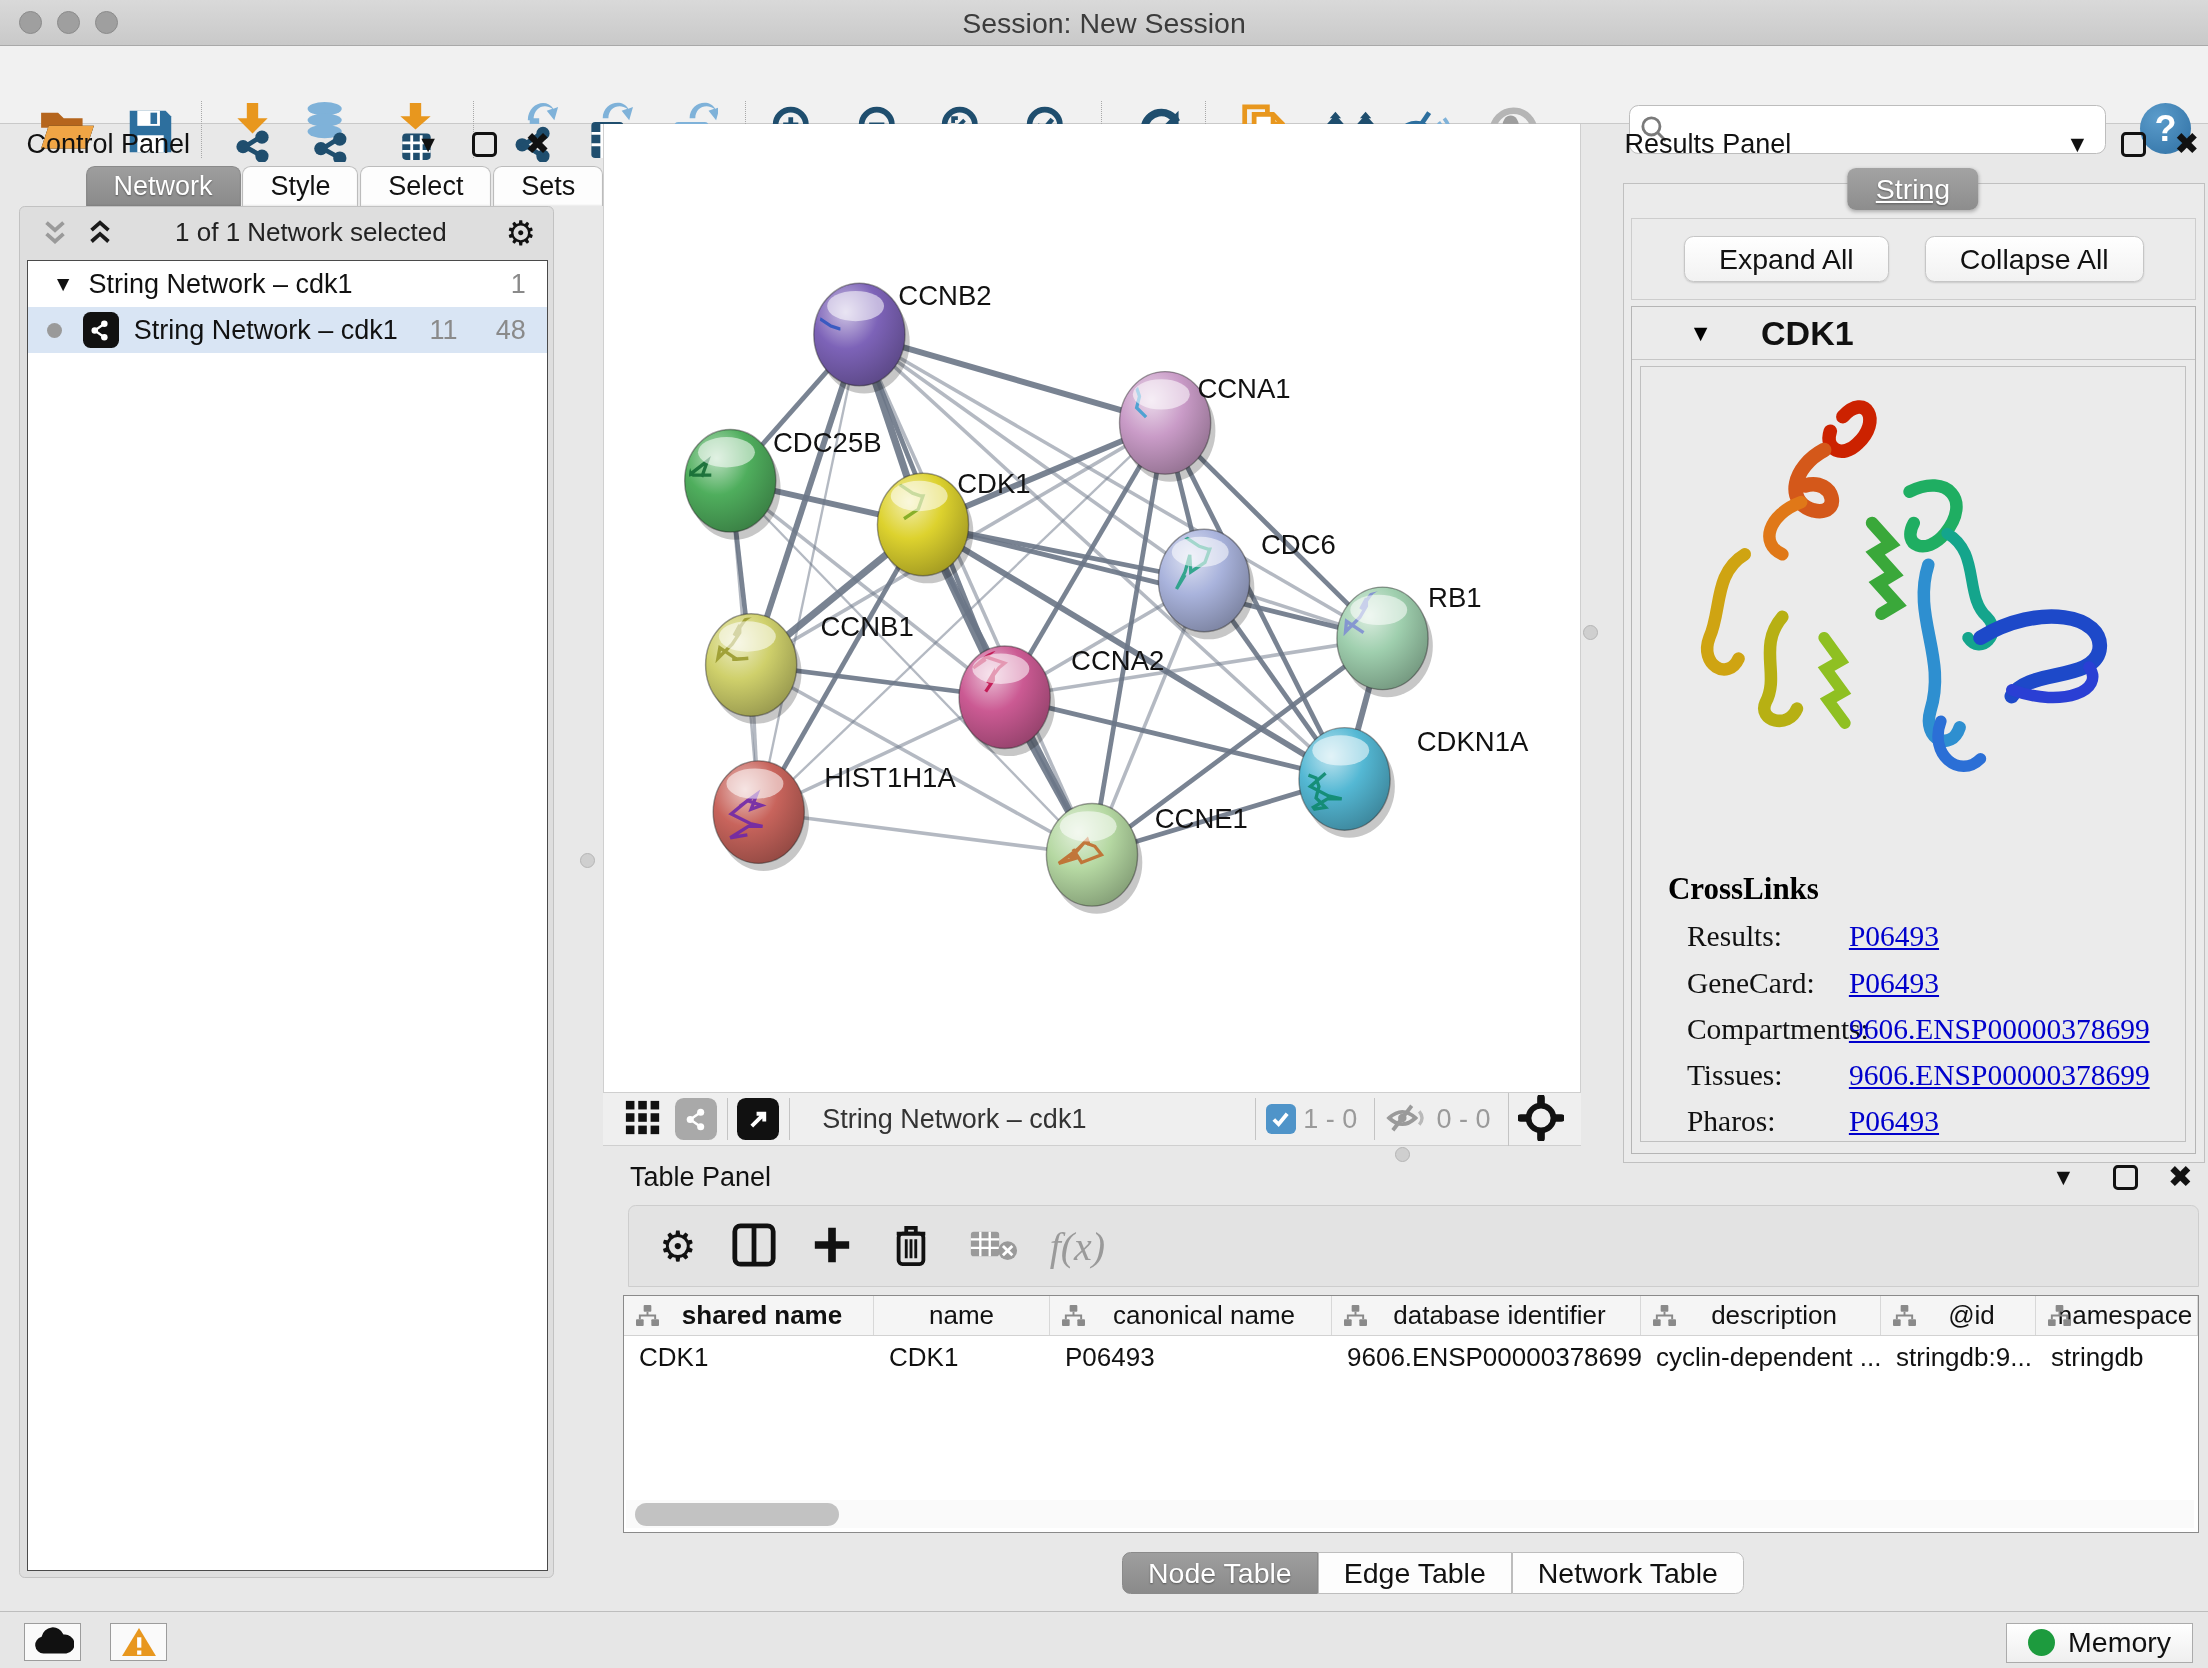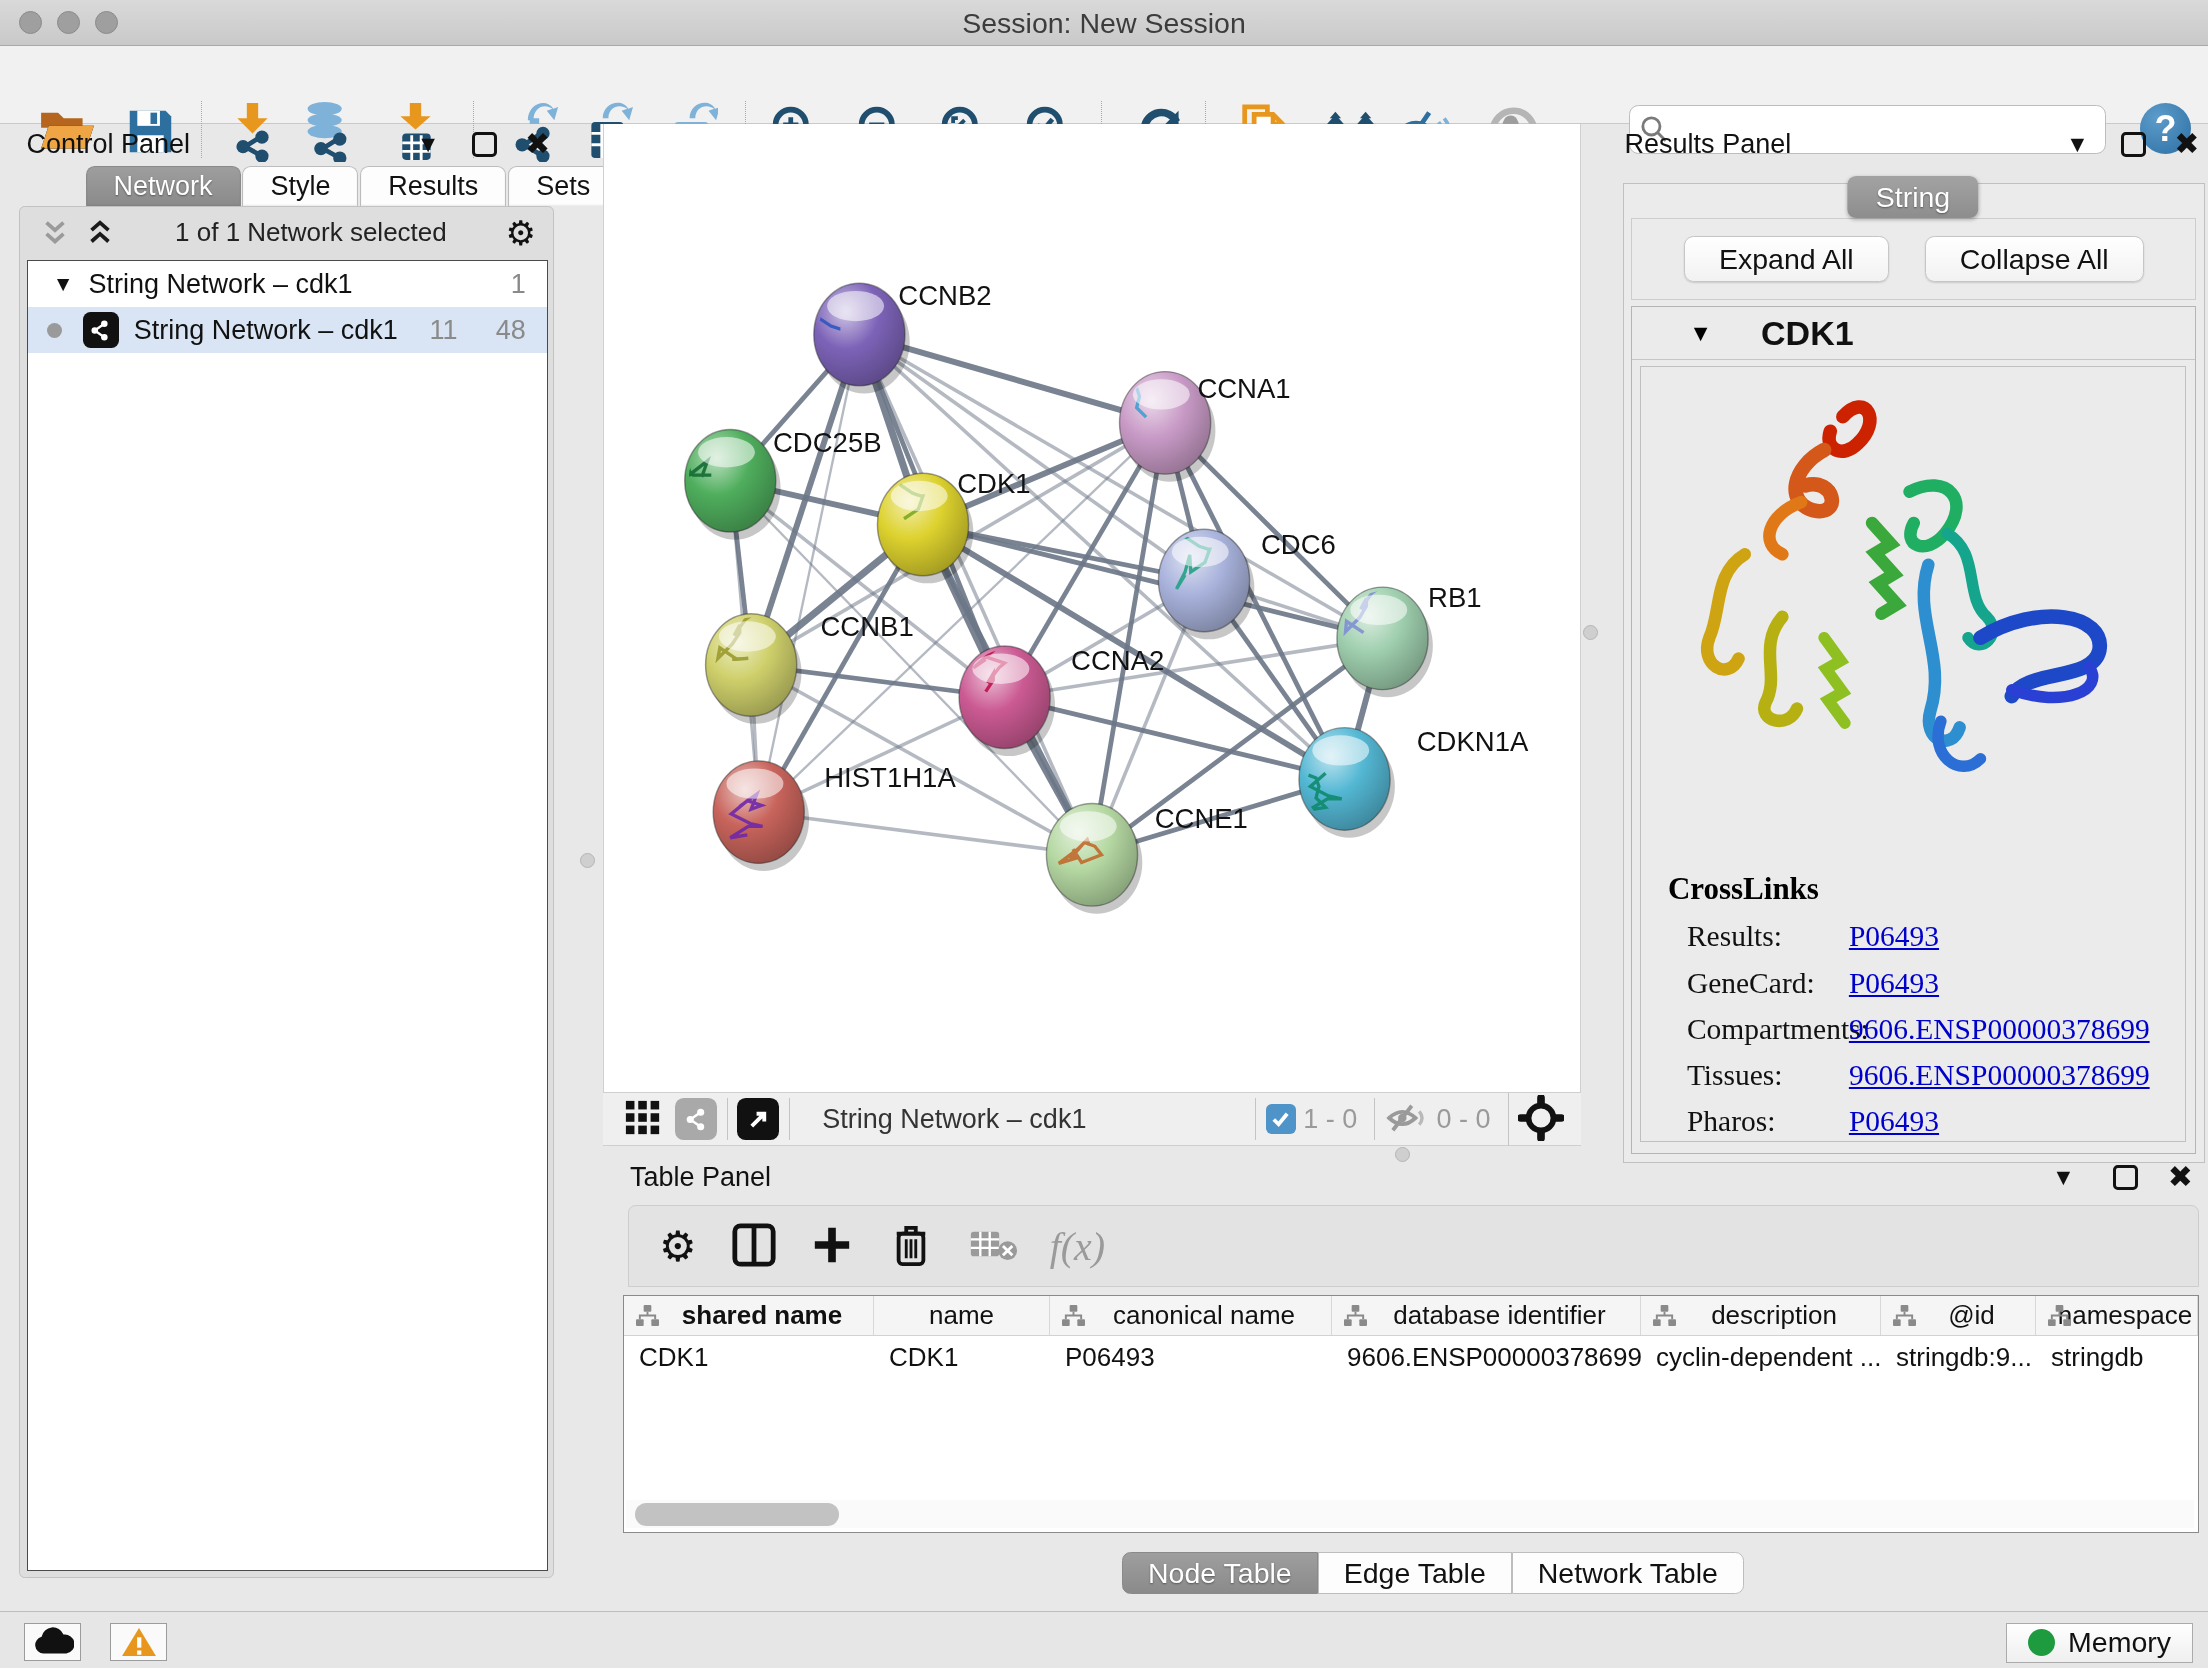--- a/index.html
+++ b/index.html
@@ -68,24 +68,24 @@
   .graybadge { width:42px; height:42px; border-radius:8.6px; background:#a9a9a9;
     display:flex; align-items:center; justify-content:center; }
   .blackbadge { width:42px; height:42px; border-radius:8.6px; background:#111;
     display:flex; align-items:center; justify-content:center; }
   .ns-count { font-size:27px; color:#9a9a9a; margin:0 7.6px; }
   .checkbox-blue { width:30px; height:30px; border-radius:5.7px; background:#4f94c9;
     display:flex; align-items:center; justify-content:center; }
 
   
   #results-panel { position:absolute; left:1617px; top:124px; width:592px; height:1032px; }
-  #rp-tab { position:absolute; left:50%; transform:translateX(-50%); top:52px; height:42px;
+  #rp-tab { position:absolute; left:50%; transform:translateX(-50%); top:44px; height:42px;
     padding:0 28.5px; background:linear-gradient(#a3a3a3,#8d8d8d); border-radius:8.6px;
     color:#fff; font-size:28.5px; display:flex; align-items:center;
-    text-shadow:0 1px 1.9px rgba(0,0,0,.4); box-shadow:0 1.9px 3.8px rgba(0,0,0,.25); z-index:3; }
+    text-shadow:0 1px 1.9px rgba(0,0,0,.4); box-shadow:0 1.9px 3.8px rgba(0,0,0,.25); z-index:3;text-decoration:underline; }
   #rp-outer { position:absolute; left:5.7px; top:59px; width:582px; height:980px;
     background:#ebebeb; border:1px solid #c0c0c0; }
   #rp-btnbox { position:absolute; left:7.6px; top:34px; width:565px; height:82px;
     border:1.9px solid #cdcdcd; background:#ebebeb; display:flex; align-items:center;
     justify-content:center; gap:36px; }
   .rp-btn { height:46px; padding:0 34px; background:linear-gradient(#ffffff,#f2f2f2);
     border:1px solid #c6c6c6; border-radius:9.5px; font-size:28.5px; color:#111;
     display:flex; align-items:center; box-shadow:0 1px 1.9px rgba(0,0,0,.15); }
   #rp-entry { position:absolute; left:7.6px; top:122px; width:565px; height:848px;
     border:1.9px solid #b5b5b5; background:#ebebeb; }
@@ -324,21 +324,21 @@
   <div id="cp-head" class="headrow">
     <span class="phead-title" style="margin-left:17px">Control Panel</span>
     <span style="flex:1"></span>
     <span class="caret" style="margin-right:32px">▼</span>
     <span class="floatbox" style="margin-right:28.5px"></span>
     <span class="closex" style="margin-right:13.3px">✖</span>
   </div>
   <div id="cp-tabs">
     <div class="tab active">Network</div>
     <div class="tab">Style</div>
-    <div class="tab">Results</div>
+    <div class="tab">Select</div>
     <div class="tab">Sets</div>
   </div>
   <div id="cp-box">
     <div id="cp-toolbar">
       <svg width="32" height="32" viewBox="0 0 34 34" style="margin-left:19px">
           <g stroke="#9a9a9a" stroke-width="4" fill="none">
             <path d="M8 6 l9 8 9-8 M8 18 l9 8 9-8"></path>
           </g>
         </svg>
       <svg width="32" height="32" viewBox="0 0 34 34" style="margin-left:13.3px">

